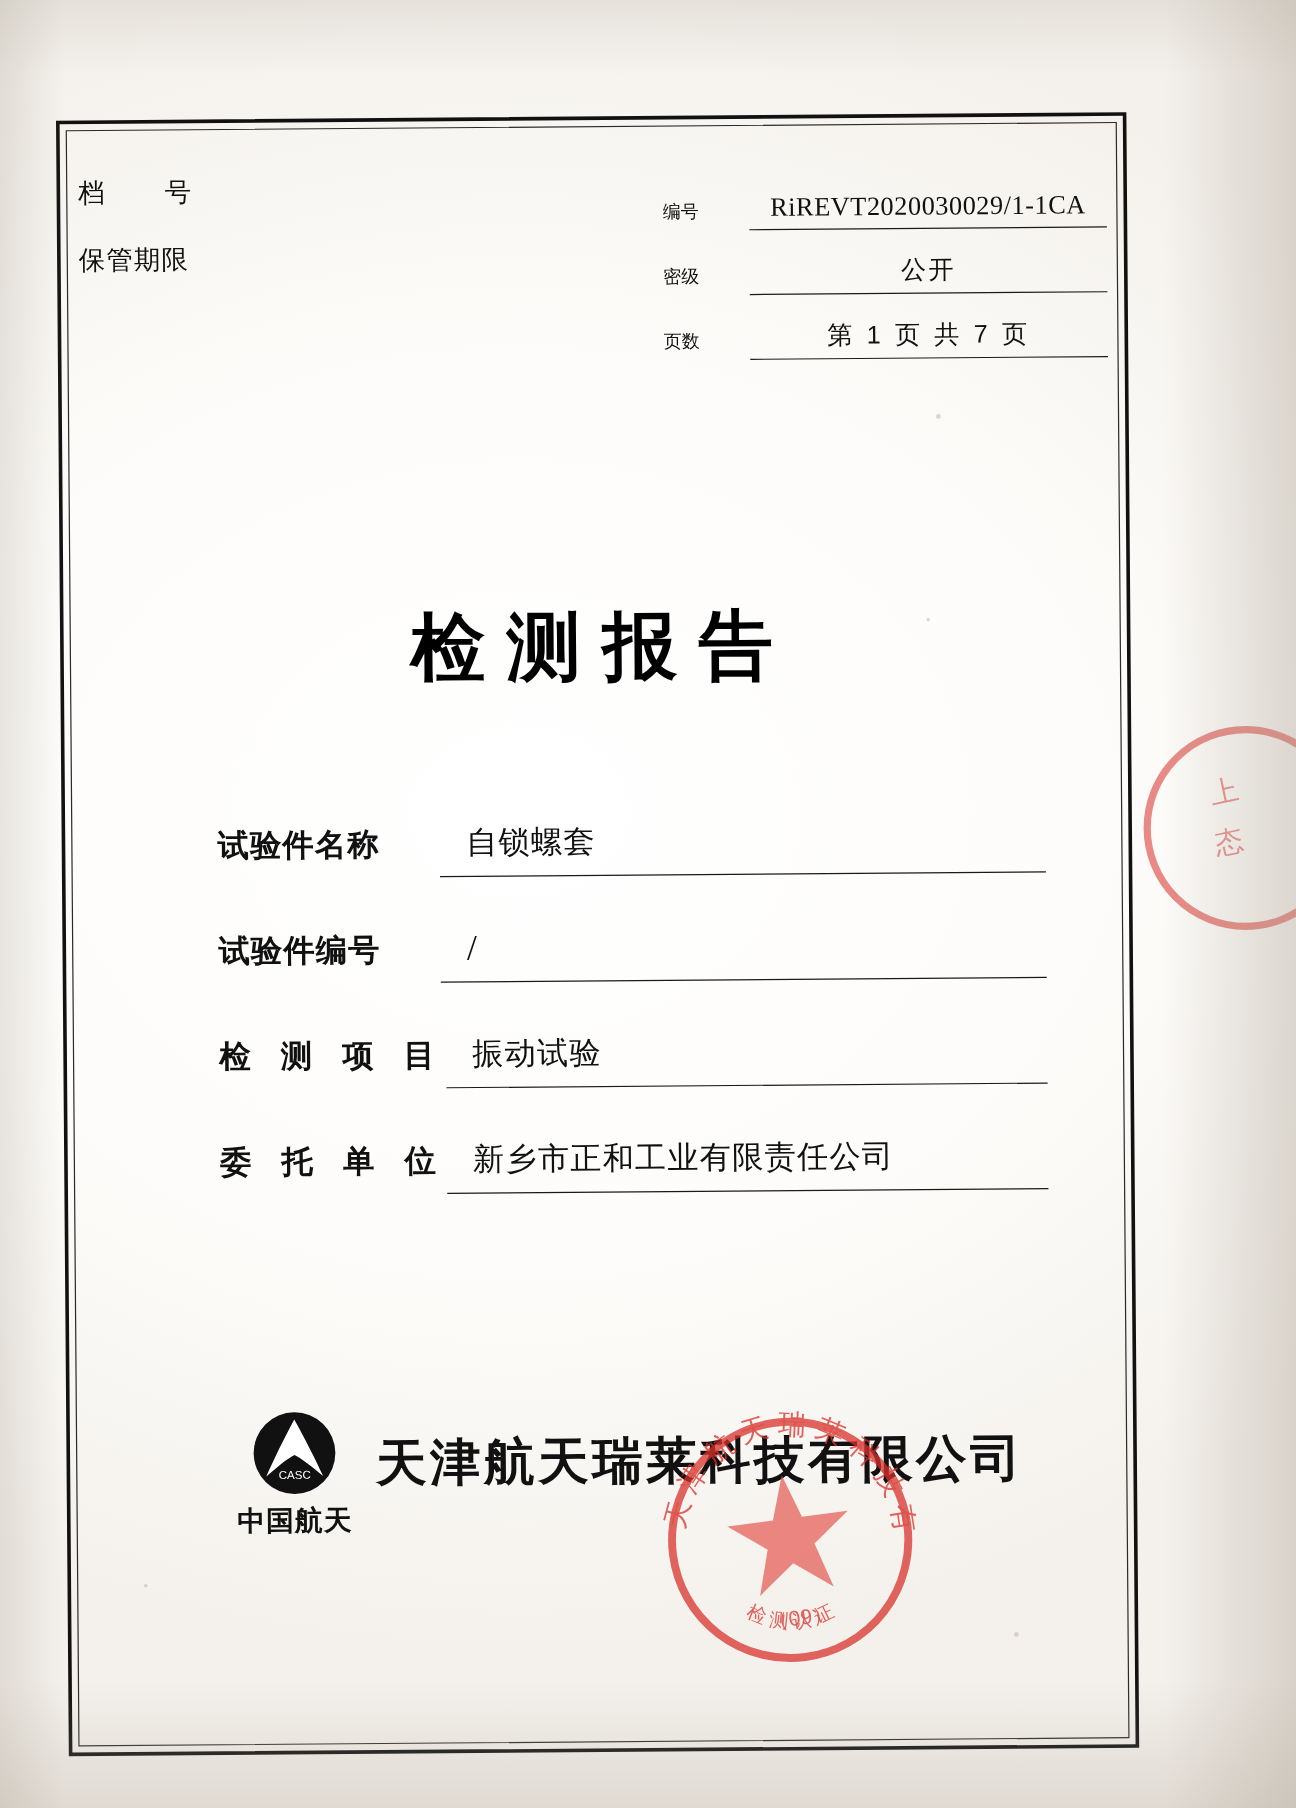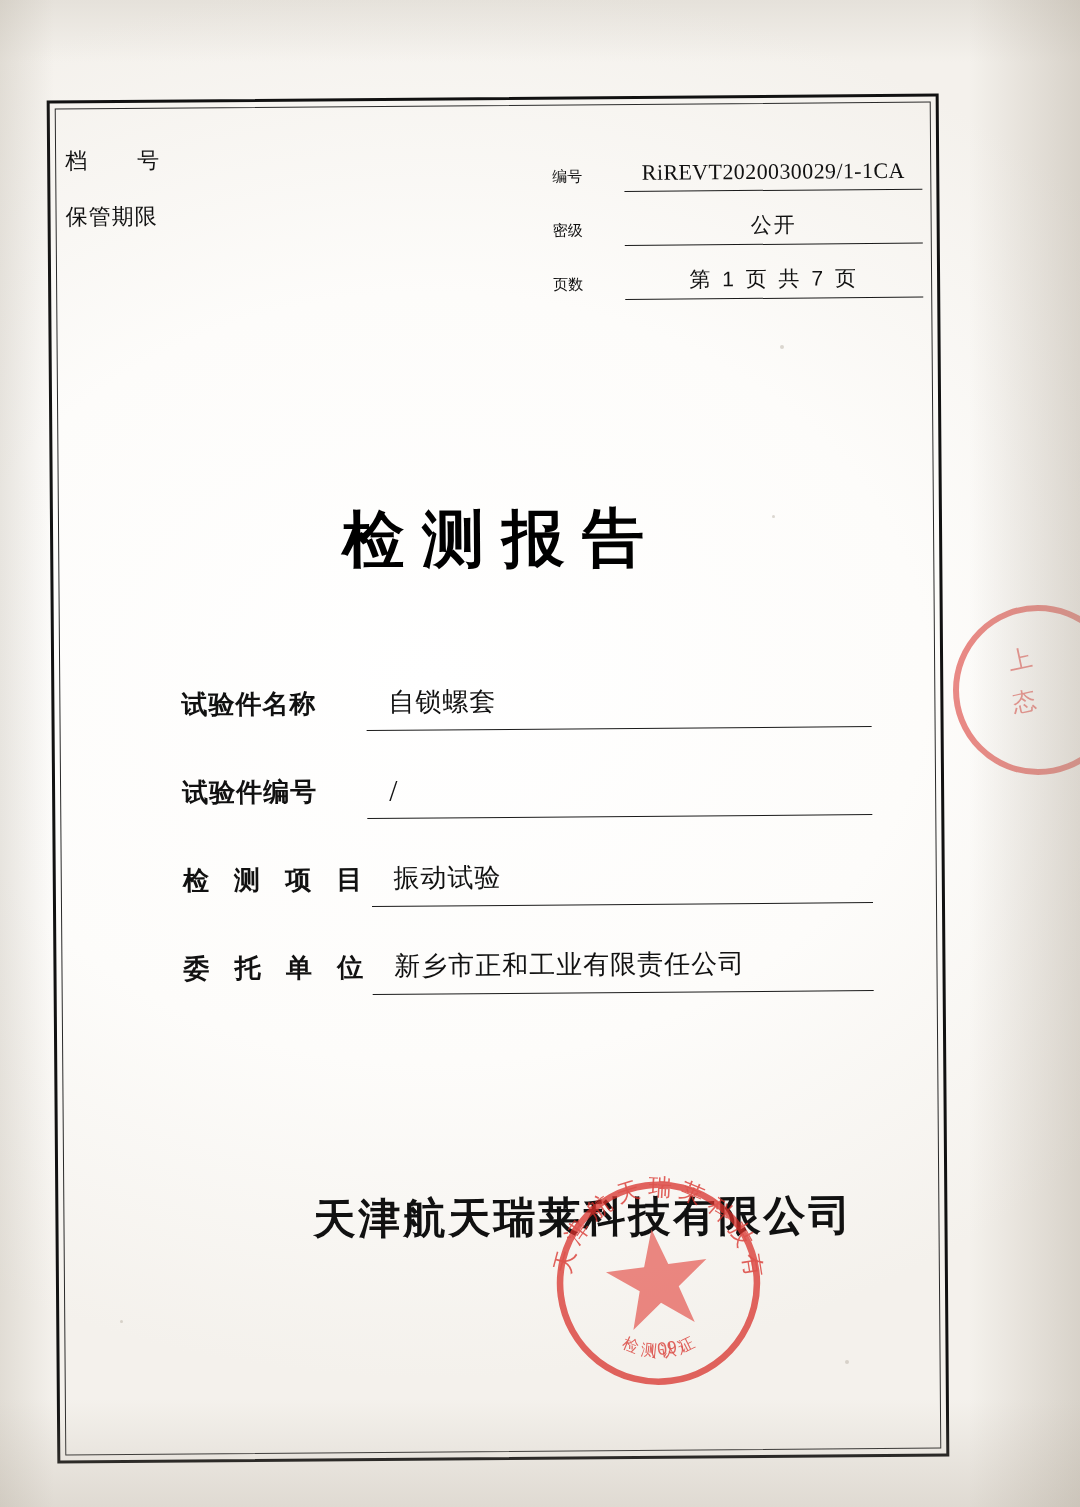--- a/index.html
+++ b/index.html
@@ -323,20 +323,31 @@
       <span class="field-label wide">检 测 项 目</span>
       <span class="field-value">振动试验</span>
     </div>
     <div class="field-row">
       <span class="field-label wide">委 托 单 位</span>
       <span class="field-value">新乡市正和工业有限责任公司</span>
     </div>
   </div>
 
   <div class="footer">
+    <div class="logo">
+      <div class="logo-mark">
+        <svg viewBox="0 0 100 100" width="74" height="74" aria-hidden="true">
+          <circle cx="50" cy="50" r="46" fill="#111"></circle>
+          <path d="M50 12 C38 34 26 58 18 76 C32 64 42 56 50 52 C58 56 68 64 82 76 C74 58 62 34 50 12 Z" fill="#fff"></path>
+          <circle cx="50" cy="74" r="15" fill="#111"></circle>
+          <text x="50" y="79" text-anchor="middle" font-size="13" font-family="Liberation Sans, DejaVu Sans, sans-serif" fill="#fff">CASC</text>
+        </svg>
+      </div>
+      <div class="logo-text">中国航天</div>
+    </div>
     <div class="company-name">天津航天瑞莱科技有限公司</div>
   </div>
 
   <div class="seal-main">
     <svg viewBox="0 0 240 240" width="225" height="225" aria-hidden="true">
       <defs>
         <path id="sealArcTop" d="M 26,120 A 94,94 0 1 1 214,120"></path>
         <path id="sealArcBottom" d="M 48,150 A 78,78 0 0 0 192,150"></path>
       </defs>
       <circle cx="120" cy="120" r="105" fill="none" stroke="#d8302a" stroke-width="7" opacity="0.9"></circle>

